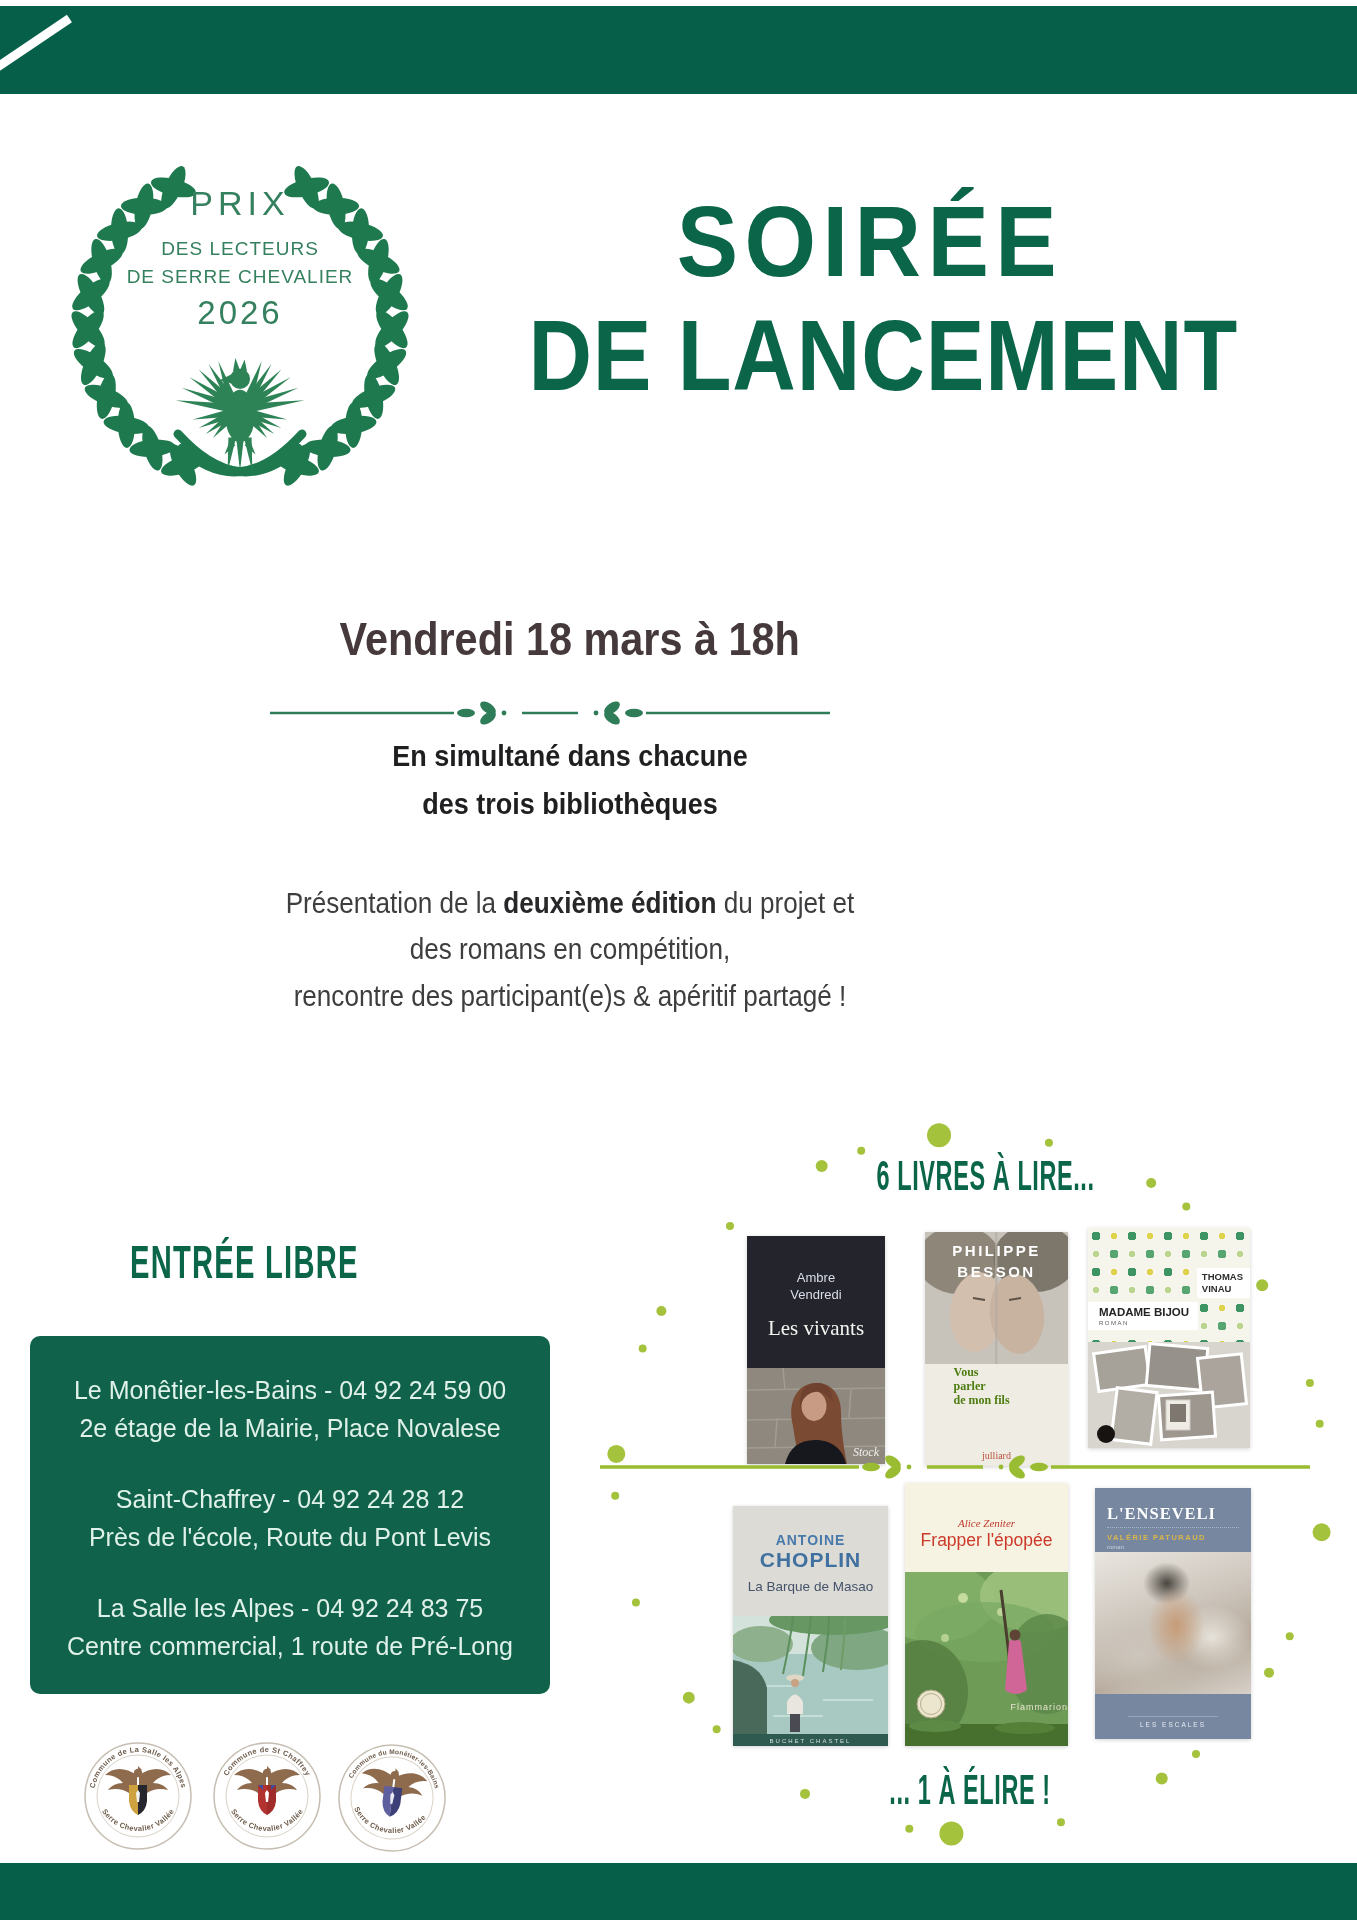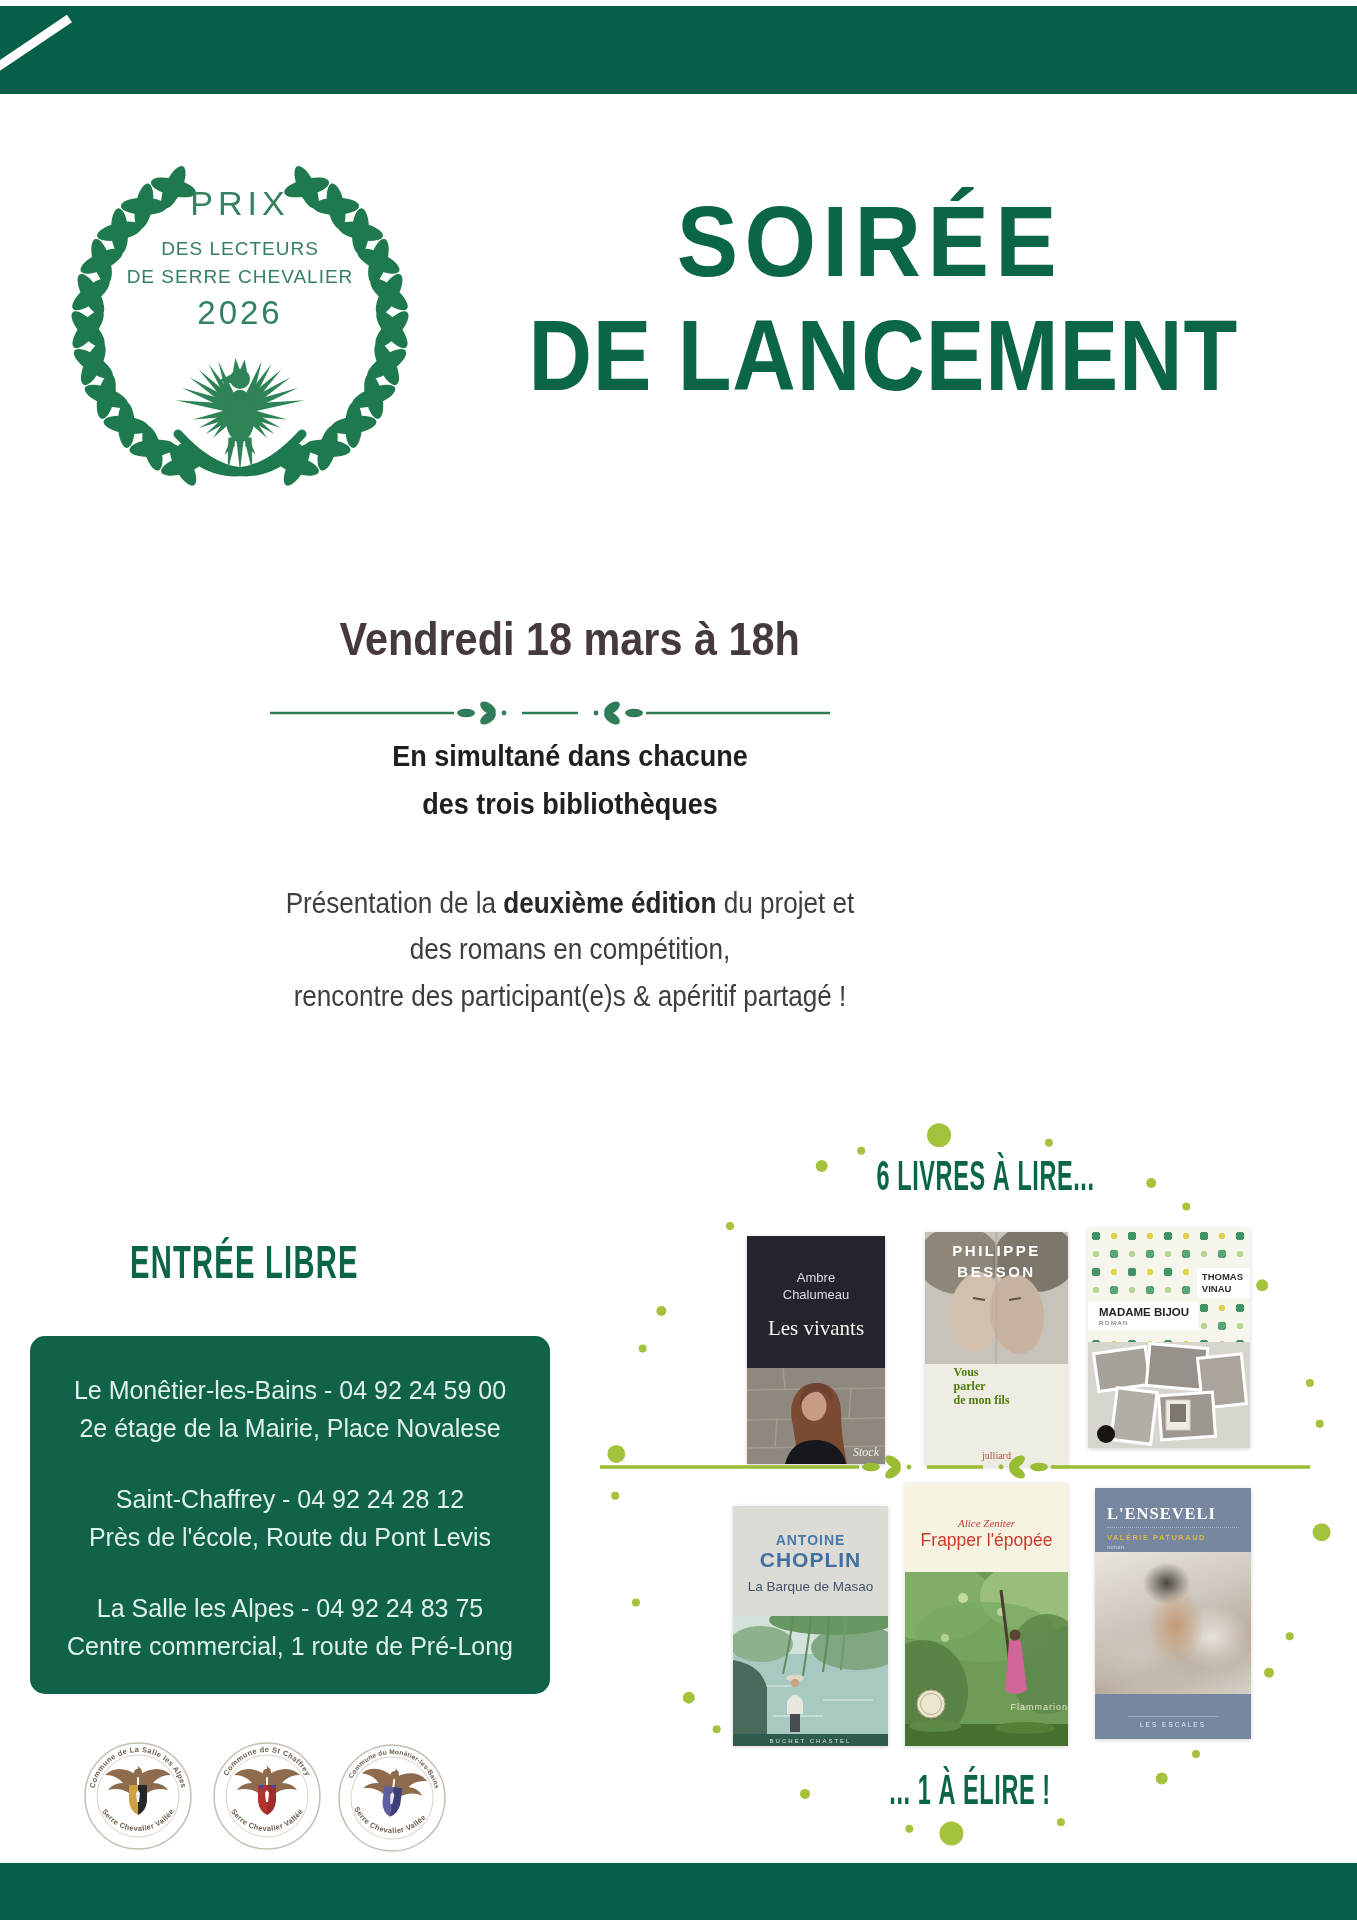--- a/index.html
+++ b/index.html
@@ -37,21 +37,21 @@
   
   .cond{display:inline-block;font-weight:800;color:#0b6549;white-space:nowrap;}
   .books-heading{position:absolute;left:776px;top:1146px;width:420px;text-align:center;z-index:4;}
   .books-heading .cond{font-size:42px;transform:scaleX(.56);letter-spacing:1px;}
   .books-footer{position:absolute;left:770px;top:1760px;width:400px;text-align:center;z-index:4;}
   .books-footer .cond{font-size:42px;transform:scaleX(.56);letter-spacing:1px;}
   .entree{position:absolute;left:60px;top:1228px;width:340px;text-align:center;}
   .entree .cond{font-size:47px;transform:scaleX(.62);letter-spacing:2px;}
   
   .lib-box{position:absolute;left:30px;top:1330px;width:520px;height:358px;background:#11624a;
-           border-radius:15px;color:#dff1e9;text-align:center;font-size:25px;line-height:1.5;
+           border-radius:10px;color:#dff1e9;text-align:center;font-size:25px;line-height:1.5;
            box-sizing:border-box;padding-top:36px;}
   .lib-group{margin-bottom:34px;}
   
   #dots-svg{position:absolute;left:520px;top:1048px;z-index:1;}
   
   .book{position:absolute;z-index:2;overflow:hidden;background:#404040;
         box-shadow:0 1px 4px rgba(0,0,0,.18);}
   
   .b1{left:747px;top:1230px;width:138px;height:228px;background:#23242c;}
   .b1-top{height:132px;text-align:center;color:#d9dee9;}
@@ -283,21 +283,21 @@
     </svg>
 
   <div class="books-heading">
     <span class="cond">6 LIVRES À LIRE...</span>
   </div>
 
   <div class="book b1">
     <div class="b1-top">
       <div class="b1-author">
         <div>Ambre</div>
-          <div>Chalumeau</div>
+          <div>Vendredi</div>
       </div>
       <div class="b1-title">Les vivants</div>
     </div>
     <div class="b1-photo">
       <svg width="138" height="96" viewBox="0 0 138 96" preserveAspectRatio="none">
         <rect width="138" height="96" fill="#8e887e"></rect>
         <g stroke="#a29c91" stroke-width="1.5">
           <line x1="0" y1="22" x2="138" y2="20"></line>
             <line x1="0" y1="52" x2="138" y2="50"></line>
           <line x1="0" y1="80" x2="138" y2="78"></line>

